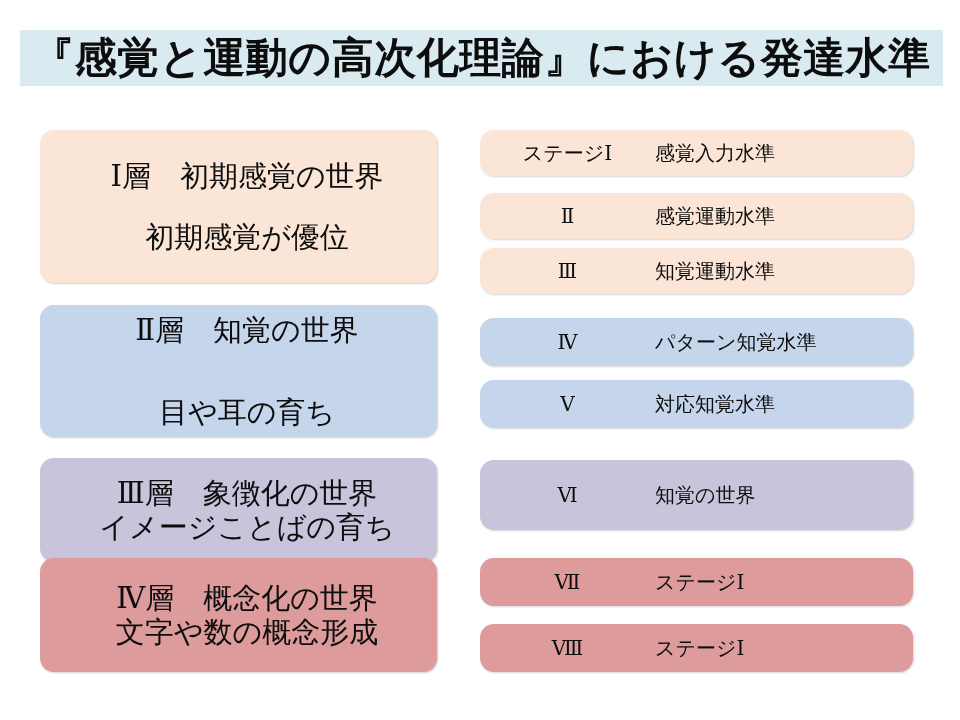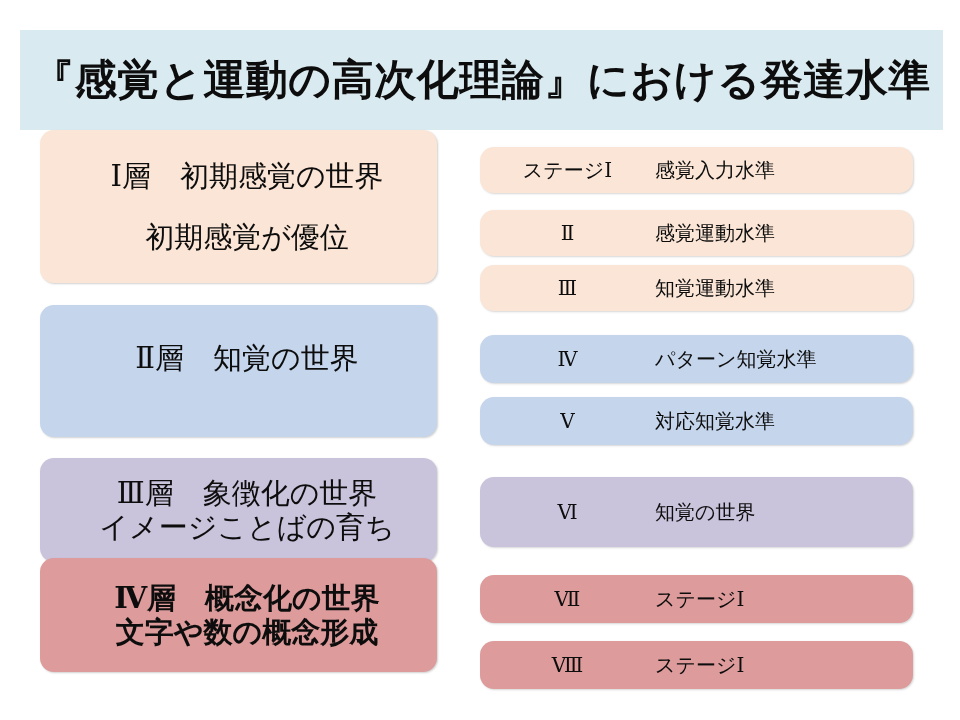--- a/index.html
+++ b/index.html
@@ -20,21 +20,21 @@
     height: 720px;
     background: #ffffff;
   }
 
   
   .title-banner {
     position: absolute;
     left: 20px;
     top: 30px;
     width: 923px;
-    height: 100px;
+    height: 56px;
     background: #daeaf1;
     display: flex;
     align-items: center;
     justify-content: center;
     box-sizing: border-box;
   }
   .title-text {
     font-family: "Liberation Serif", "DejaVu Serif", serif;
     font-size: 42px;
     font-weight: 700;
@@ -73,21 +73,20 @@
   .layer-box.spaced .layer-line:first-child {
     margin-bottom: 26px;
   }
 
   
   .stage-box {
     left: 480px;
     width: 433px;
     flex-direction: row;
     box-shadow: 1px 1px 2px rgba(120,120,120,0.30);
-    margin-top: 17px;
   }
   .stage-num {
     font-family: "Liberation Serif", "DejaVu Serif", serif;
     font-size: 20px;
     width: 175px;
     text-align: center;
     white-space: nowrap;
     line-height: 1;
   }
   .stage-label {
@@ -118,28 +117,29 @@
     <div class="title-text">『感覚と運動の高次化理論』における発達水準</div>
   </div>
 
   <div class="box layer-box c-peach spaced" style="top:130px; height:153px;">
     <div class="layer-line">Ⅰ層　初期感覚の世界</div>
     <div class="layer-line">初期感覚が優位</div>
   </div>
 
   <div class="box layer-box c-blue spaced" style="top:305px; height:132px;gap:21px;">
     <div class="layer-line">Ⅱ層　知覚の世界</div>
+    <div class="layer-line">目や耳の育ち</div>
   </div>
 
   <div class="box layer-box c-purple" style="top:458px; height:104px;">
     <div class="layer-line">Ⅲ層　象徴化の世界</div>
     <div class="layer-line">イメージことばの育ち</div>
   </div>
 
-  <div class="box layer-box c-rose" style="top:558px; height:114px;font-weight:bold;">
+  <div class="box layer-box c-rose" style="top:558px; height:114px;">
     <div class="layer-line">Ⅳ層　概念化の世界</div>
     <div class="layer-line">文字や数の概念形成</div>
   </div>
 
   <div class="box stage-box c-peach" style="top:130px; height:46px;">
     <div class="stage-num with-prefix">ステージⅠ</div>
     <div class="stage-label">感覚入力水準</div>
   </div>
 
   <div class="box stage-box c-peach" style="top:193px; height:46px;">

